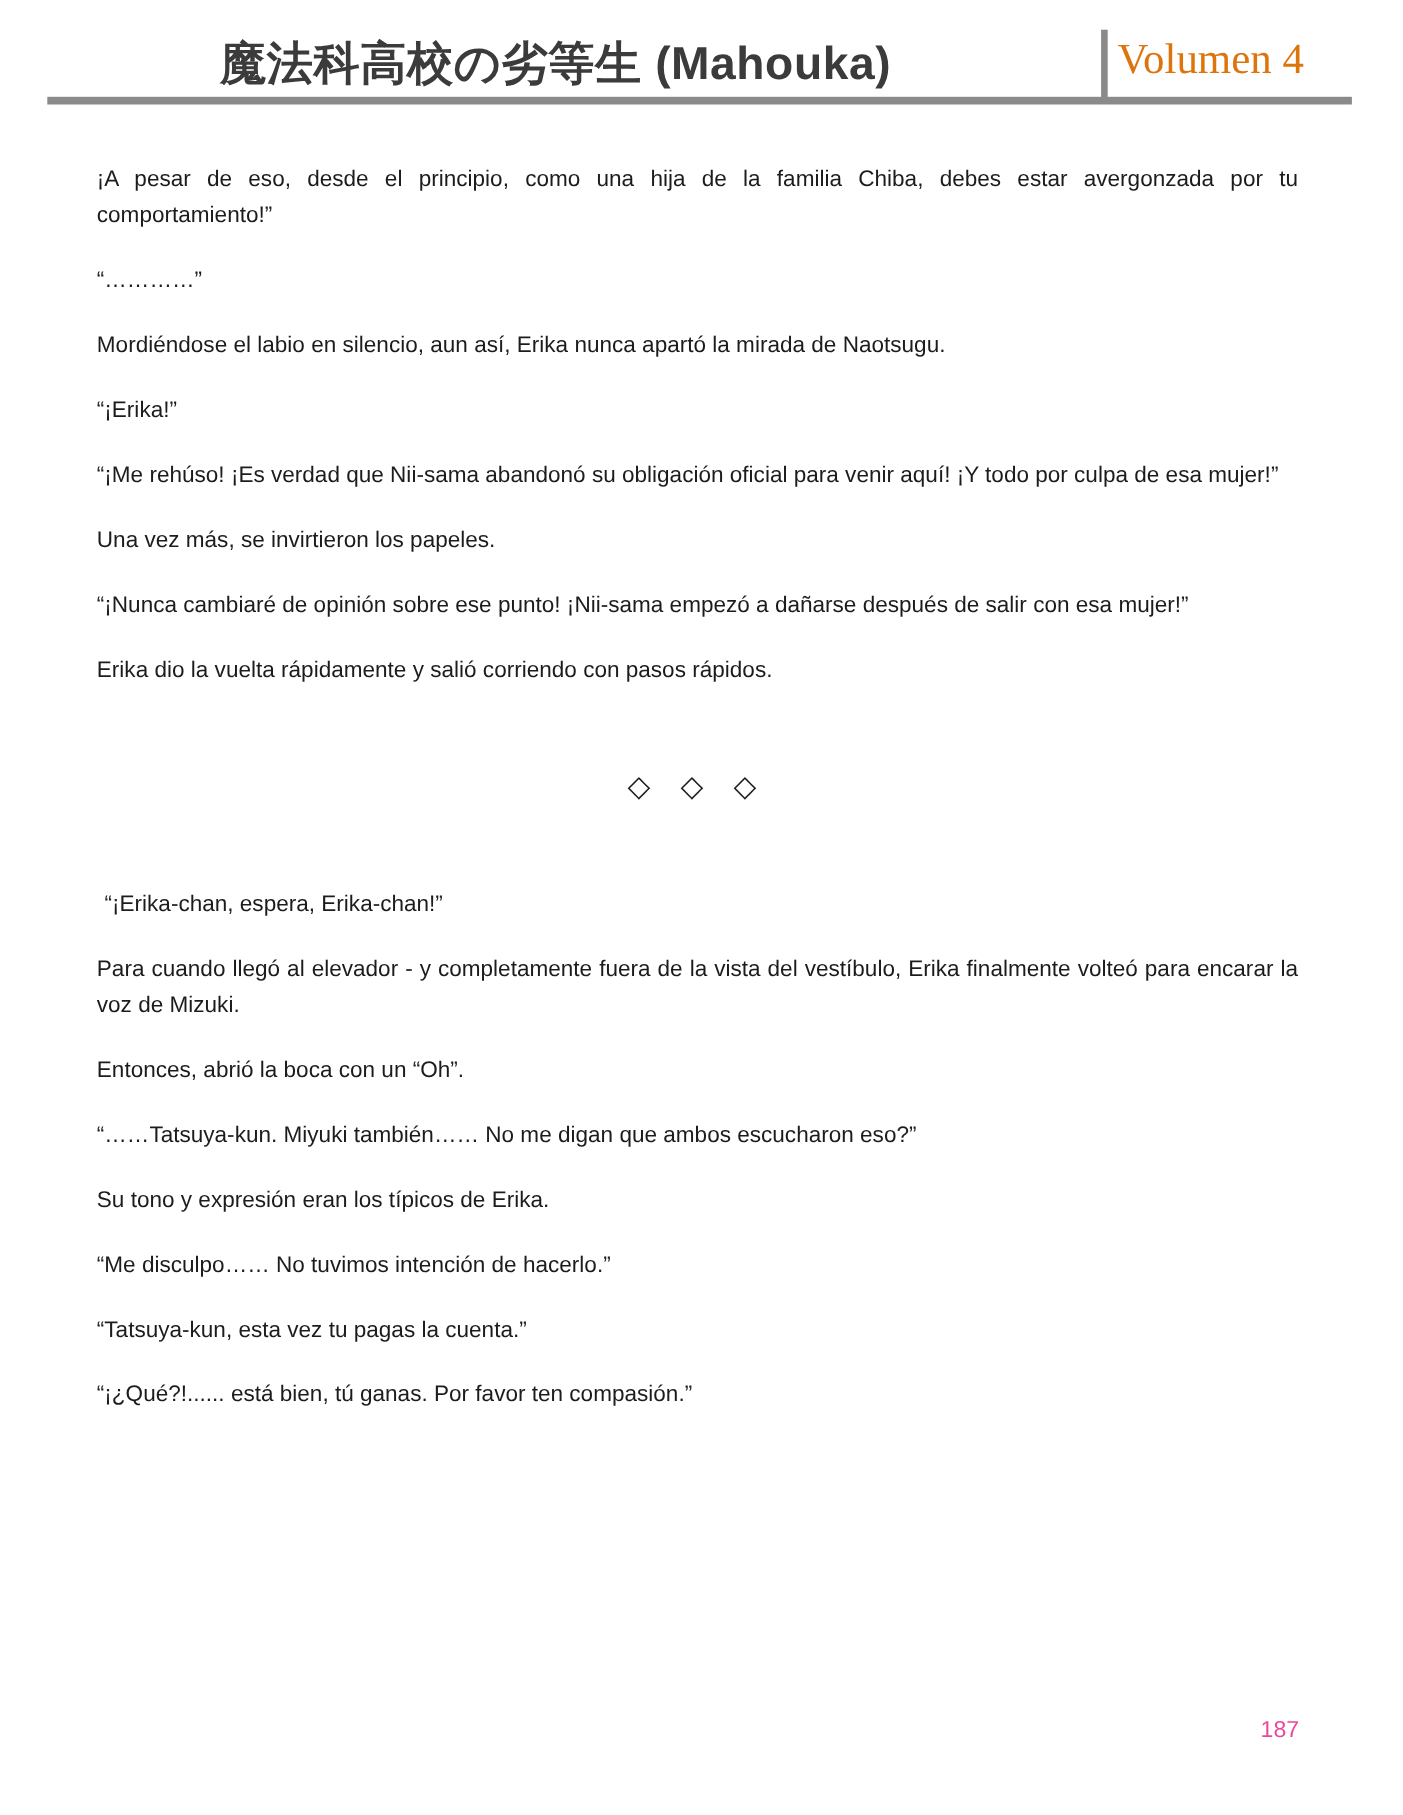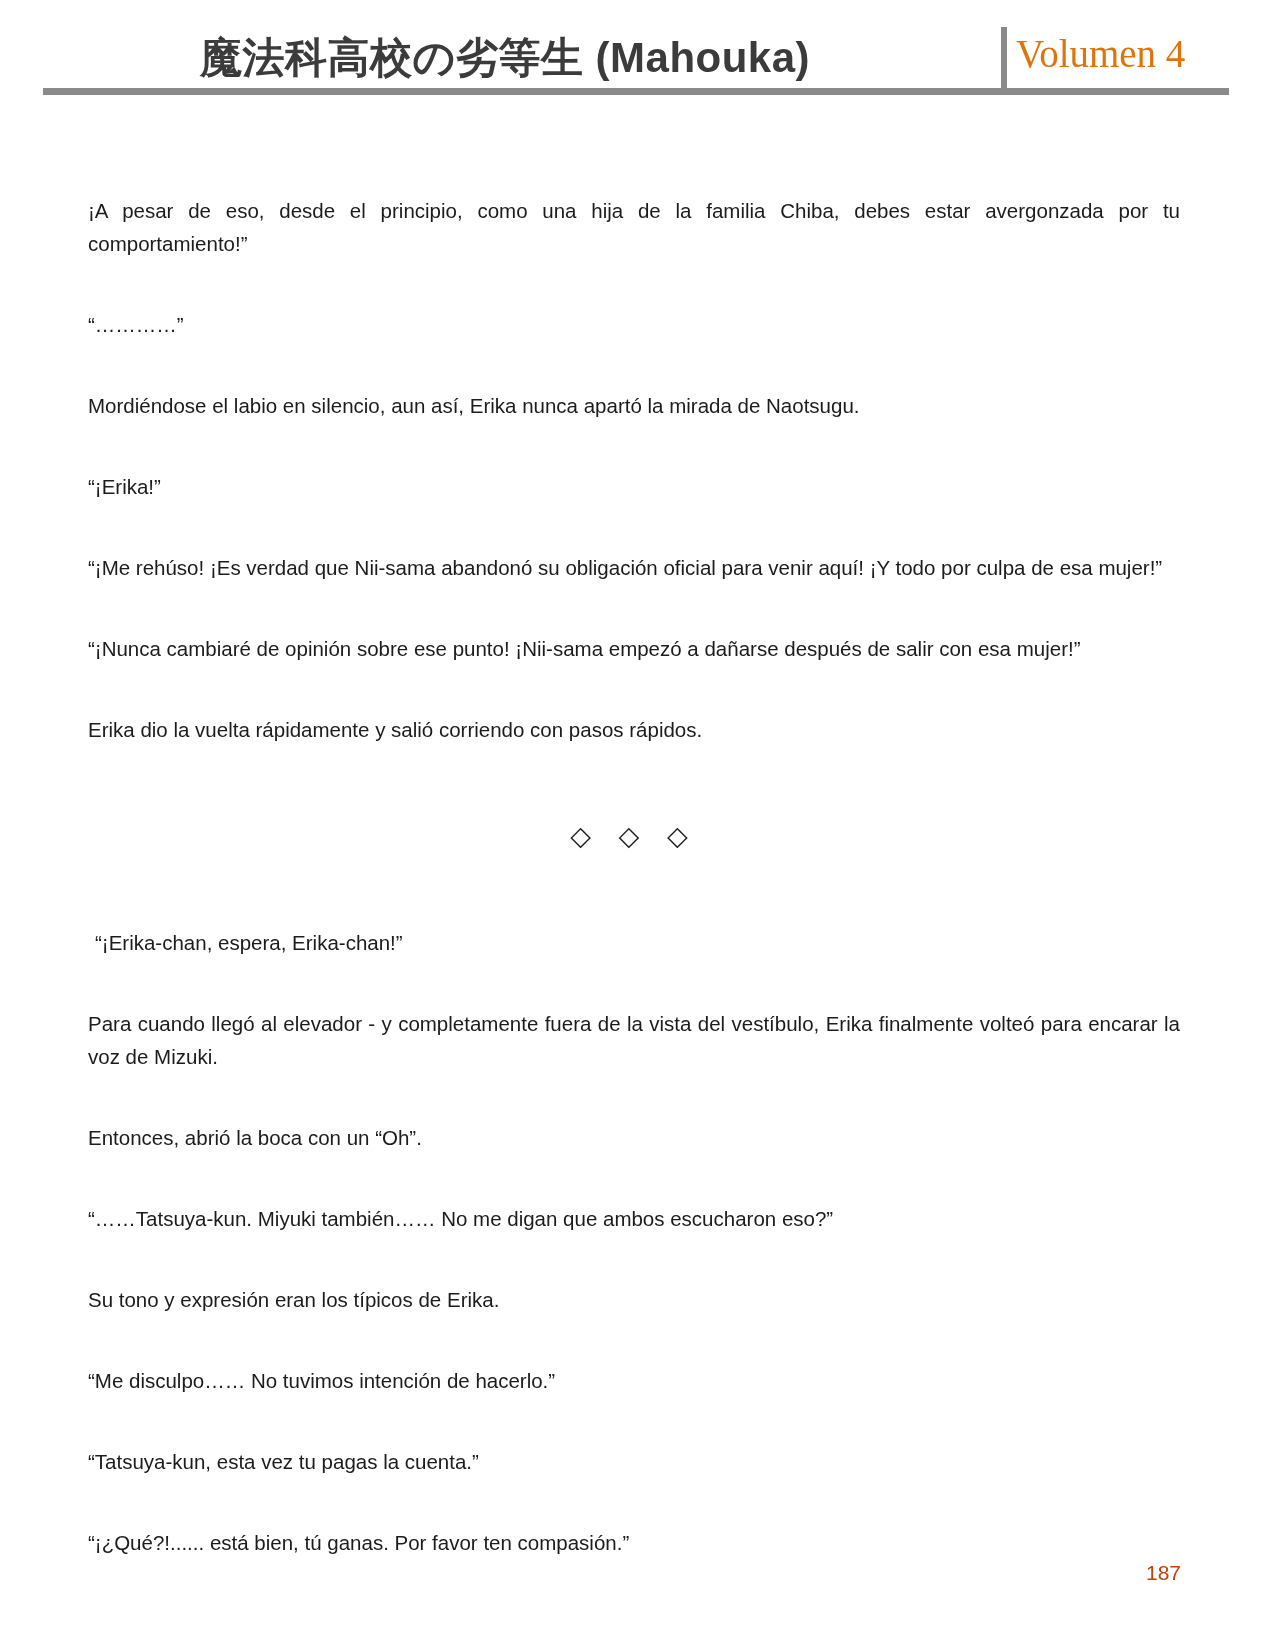--- a/index.html
+++ b/index.html
@@ -50,58 +50,59 @@
 
   
   .body-text {
     position: absolute;
     left: 88px; top: 146px;
     width: 1092px;
     font-size: 20.5px;
     line-height: 33px;
     color: #1c1c1c;
   }
-  .para { margin-bottom: 26px; margin-top: 48px; }
+  .para { margin-bottom: 26px; }
   .para.justify { text-align: justify; }
   .para.indent-sm { padding-left: 7px; }
 
   .scene-separator {
     text-align: center;
     font-size: 27px;
     line-height: 40px;
     letter-spacing: 10px;
     color: #1c1c1c;
     margin-top: 70px;
     margin-bottom: 70px;
   }
 
   
   .page-number {
     position: absolute;
     right: 94px; top: 1561px;
     font-size: 21px;
-    color: #c2410c;
+    color: #ec4899;
   }
 </style>
 </head>
 <body>
 
 <div class="page">
 
   <div class="header-title">魔法科高校の劣等生 (Mahouka)</div>
   <div class="header-vbar"></div>
   <div class="header-volume">Volumen 4</div>
   <div class="header-rule"></div>
 
   <div class="body-text">
     <div class="para justify">¡A pesar de eso, desde el principio, como una hija de la familia Chiba, debes estar avergonzada por tu comportamiento!”</div>
     <div class="para">“…………”</div>
     <div class="para">Mordiéndose el labio en silencio, aun así, Erika nunca apartó la mirada de Naotsugu.</div>
     <div class="para">“¡Erika!”</div>
     <div class="para justify">“¡Me rehúso! ¡Es verdad que Nii-sama abandonó su obligación oficial para venir aquí! ¡Y todo por culpa de esa mujer!”</div>
+    <div class="para">Una vez más, se invirtieron los papeles.</div>
     <div class="para justify">“¡Nunca cambiaré de opinión sobre ese punto! ¡Nii-sama empezó a dañarse después de salir con esa mujer!”</div>
     <div class="para">Erika dio la vuelta rápidamente y salió corriendo con pasos rápidos.</div>
 
     <div class="scene-separator">◇ ◇ ◇</div>
 
     <div class="para indent-sm">“¡Erika-chan, espera, Erika-chan!”</div>
     <div class="para justify">Para cuando llegó al elevador - y completamente fuera de la vista del vestíbulo, Erika finalmente volteó para encarar la voz de Mizuki.</div>
     <div class="para">Entonces, abrió la boca con un “Oh”.</div>
     <div class="para">“……Tatsuya-kun. Miyuki también…… No me digan que ambos escucharon eso?”</div>
     <div class="para">Su tono y expresión eran los típicos de Erika.</div>

